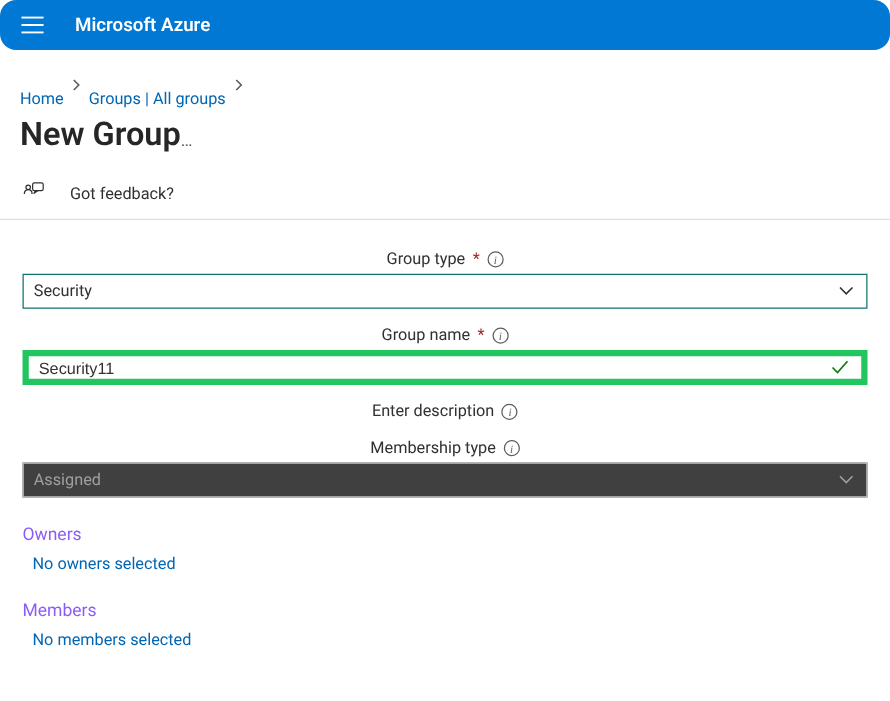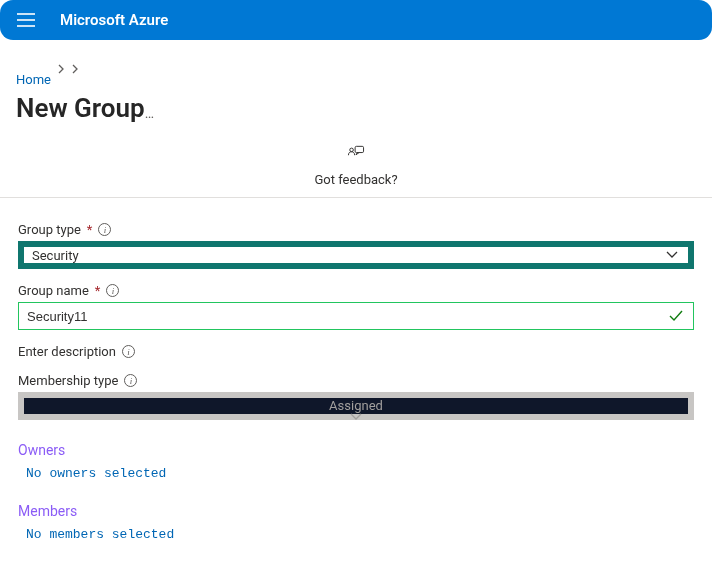--- a/index.html
+++ b/index.html
@@ -61,109 +61,107 @@
       color: #605e5c;
       font-size: 14px;
       margin-top: 10px;
       cursor: pointer;
       letter-spacing: 1px;
     }
     
     .feedback-row {
       display: flex;
       align-items: center;
-      gap: 8px;
+      gap: 20px;
       padding: 4px 18px 10px 18px;
       border-bottom: 1px solid #e1dfdd;
       cursor: pointer;
-      flex-direction: column;
     }
     .feedback-row .txt { color: #323130; }
     .content {
       padding: 12px 18px;
     }
     .field {
       margin-top: 14px;
     }
     .field:first-child { margin-top: 12px; }
     .flabel {
       display: flex;
       align-items: center;
       gap: 6px;
       font-size: 13px;
       color: #323130;
       margin-bottom: 4px;
+      justify-content: center;
     }
     .req { color: #a4262c; }
     .info-icon {
       display: inline-flex;
       width: 13px; height: 13px;
       border: 1px solid #605e5c;
       border-radius: 50%;
       font-size: 9px;
       color: #605e5c;
       align-items: center;
       justify-content: center;
       font-style: italic;
       font-family: Georgia, serif;
       cursor: pointer;
     }
     .select-box, .text-input {
       width: 100%;
       height: 28px;
-      border: 6px solid #0f766e;
+      border: 1px solid #0f766e;
       background: #fff;
       display: flex;
       align-items: center;
       padding: 0 8px;
       font-size: 13px;
       position: relative;
     }
     .select-box .val { flex: 1; color: #323130; }
     .select-box.disabled {
-      background: #0f172a;
+      background: #404040;
       border-color: #c8c6c4;
       color: #a19f9d;
-      flex-direction: column;
     }
     .select-box.disabled .val { color: #a19f9d; }
     .select-box.disabled .caret svg path { stroke: #a19f9d; }
     .caret {
       width: 16px; height: 16px;
       display: flex; align-items: center; justify-content: center;
     }
     .text-input input {
       border: none;
       outline: none;
       width: 100%;
       font-size: 13px;
       color: #323130;
       background: transparent;
     }
     .text-input input::placeholder { color: #767472; }
     .text-input.validated {
-      border: 1px solid #22c55e;
+      border: 5px solid #22c55e;
     }
     .check-mark {
       color: #107c10;
       width: 18px; height: 18px;
       display: flex; align-items: center; justify-content: center;
     }
     .section-header {
       font-size: 14px;
       color: #8b5cf6;
       margin-top: 22px;
     }
     .link-text {
       color: #0066b4;
       font-size: 13px;
       margin-top: 8px;
       cursor: pointer;
       padding-left: 8px;
-      font-family: Liberation Mono, monospace;
     }
   </style>
 </head>
 <body>
 
 <div class="top-header">
   <div class="hamburger">
     <svg width="18" height="14" viewBox="0 0 18 14" fill="none">
       <line x1="0" y1="1" x2="18" y2="1" stroke-width="1.6"></line>
       <line x1="0" y1="7" x2="18" y2="7" stroke-width="1.6"></line>
@@ -173,20 +171,21 @@
   <div class="brand">Microsoft Azure</div>
 </div>
 
 <div class="breadcrumb">
   <a>Home</a>
   <span class="chev">
     <svg width="8" height="10" viewBox="0 0 8 10">
         <path d="M2 1 L6 5 L2 9" stroke="#605e5c" stroke-width="1.3" fill="none"></path>
       </svg>
   </span>
+  <a>Groups | All groups</a>
   <span class="chev">
     <svg width="8" height="10" viewBox="0 0 8 10">
         <path d="M2 1 L6 5 L2 9" stroke="#605e5c" stroke-width="1.3" fill="none"></path>
       </svg>
   </span>
 </div>
 
 <div class="page-title-row">
   <h1 class="page-title">New Group</h1>
   <span class="more-dots">…</span>

